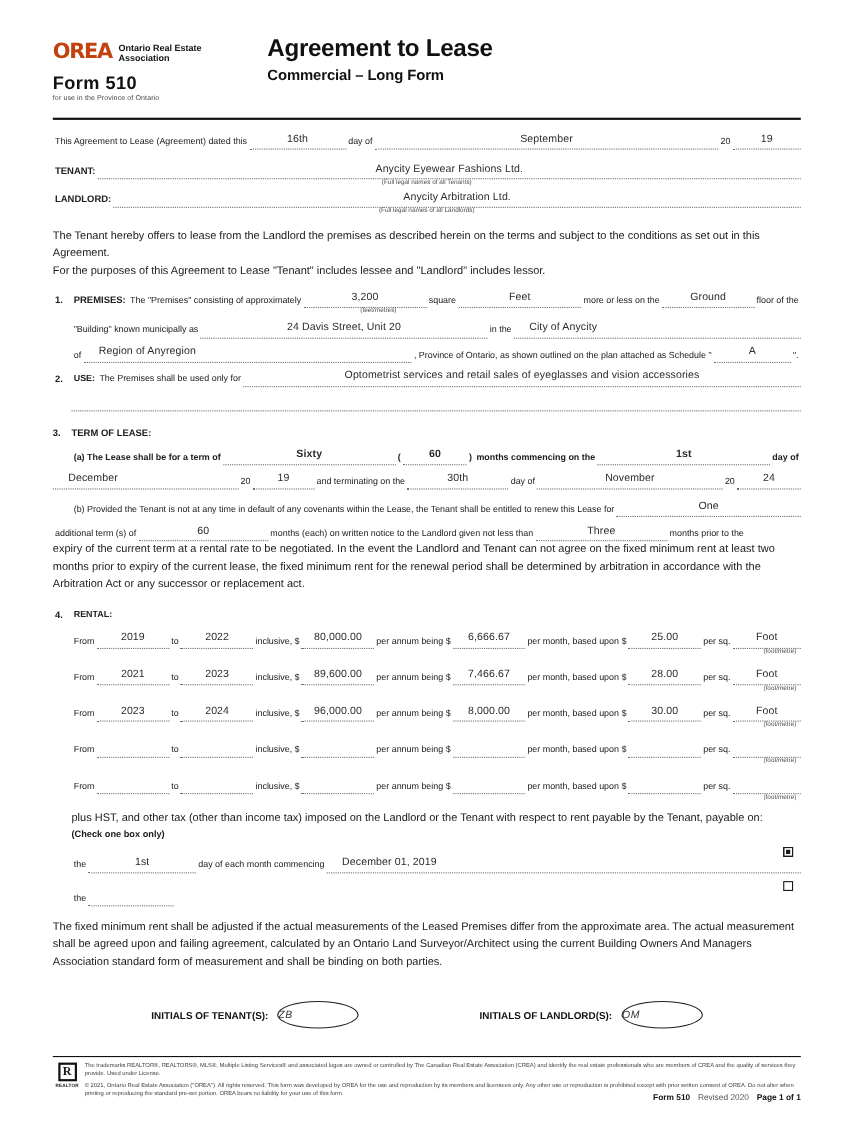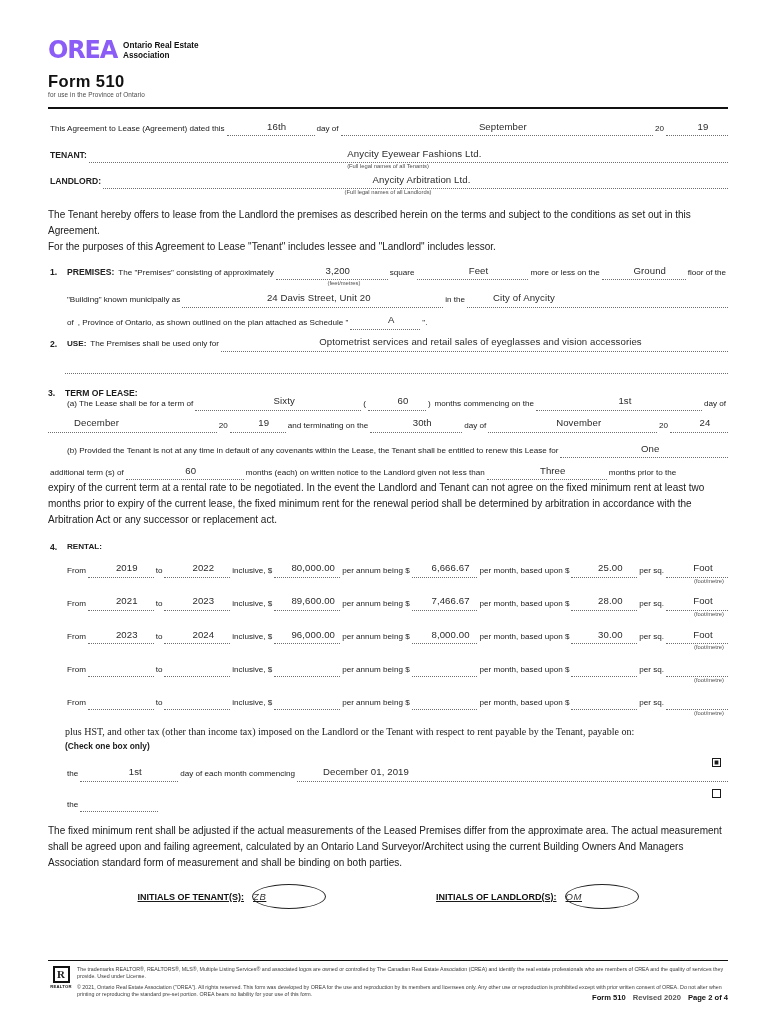--- a/index.html
+++ b/index.html
@@ -11,21 +11,21 @@
     color: #1a1a1a;
     position: relative;
     overflow: hidden;
   }
   .page { position:absolute; left:0; top:0; width:770px; height:1024px; padding: 30px 42px 0 48px; }
 
   
   .header { display:flex; align-items:flex-start; height:72px; }
   .brand { width: 175px; flex:0 0 175px; padding-top:8px; }
   .logo-row { display:flex; align-items:center; gap:6px; }
-  .orea-mark { font-size:24px; font-weight:bold; letter-spacing:-1.2px; color:#8b5cf6; font-family:"DejaVu Sans", sans-serif; line-height:1; }
+  .orea-mark { font-size:19px; font-weight:bold; letter-spacing:-1.2px; color:#c2410c; font-family:"DejaVu Sans", sans-serif; line-height:1; }
   .orea-sub { font-size:8.2px; font-weight:bold; line-height:1.12; color:#111; padding-top:1px; }
   .formno { font-size:16.5px; font-weight:bold; letter-spacing:.4px; margin-top:10px; color:#111; }
   .formno-sub { font-size:6.4px; color:#4a4a4a; margin-top:0px; letter-spacing:.1px; }
   .titles { padding-left:20px; padding-top:2px; }
   .t-main { font-size:22px; font-weight:bold; letter-spacing:-.3px; color:#111; line-height:1.05; }
   .t-sub { font-size:13.5px; font-weight:bold; letter-spacing:-.1px; color:#111; margin-top:6px; }
 
   .rule { border-top:2.2px solid #111; margin-top:5px; }
 
   
@@ -34,70 +34,74 @@
   .num { font-size:8.6px; font-weight:bold; display:inline-block; width:17px; vertical-align:top;}
   .lbl { font-size:8.6px; font-weight:bold; }
   .lblsm { font-size:8.1px; font-weight:bold; }
 
   
   .row { display:flex; align-items:flex-end; width:100%; font-size:8.1px; line-height:1.5; color:#202020; position:relative; }
   .fill { flex:1 1 auto; position:relative; border-bottom:1px dotted #6e6e6e; min-width:8px; height:13px; }
   .fill.sm { height:12px; }
   .fixed { flex:0 0 auto; white-space:nowrap; padding:0 2px 1px 2px; }
   .hand {
-    position:absolute; left:12px; right:0; bottom:1px; text-align:center;
+    position:absolute; left:0; right:0; bottom:1px; text-align:center;
     font-family:"Liberation Sans", sans-serif; font-size:9.6px; color:#2b2b2b;
     white-space:nowrap; letter-spacing:.1px;
   }
   .hand.lft { text-align:left; padding-left:14px; }
   .undercap { font-size:5.8px; color:#4d4d4d; text-align:center; margin-top:0px; }
   .indent { padding-left:17px; }
 
   
   .cbrow { display:flex; align-items:flex-end; margin-top:7px;flex-direction:column; }
   .cb { width:9px; height:9px; border:1.3px solid #1a1a1a; flex:0 0 9px; margin-right:7px; margin-bottom:1px; background:#fff; }
   .cb.on { background:#1a1a1a; box-shadow: inset 0 0 0 1.6px #fff, inset 0 0 0 3px #1a1a1a; }
 
   
-  .initials { display:flex; justify-content:center; gap:110px; margin-top:13px; align-items:center;text-decoration:underline; }
+  .initials { display:flex; justify-content:center; gap:110px; margin-top:27px; align-items:center; }
   .ini-grp { display:flex; align-items:center; gap:8px; }
   .ini-lbl { font-size:9px; font-weight:bold; color:#111; }
   .ini-oval { width:74px; height:25px; border:1.2px solid #222; border-radius:50%; display:flex; align-items:center; 
               font-size:9.5px; color:#333; font-style:italic; letter-spacing:.6px; }
 
   
   .footer { position:absolute; left:48px; right:42px; bottom:22px; }
   .frule { border-top:1.6px solid #111; margin-bottom:5px; }
   .fwrap { display:flex; align-items:flex-start; }
   .realtor-mark { flex:0 0 26px; text-align:center; }
   .rbox { width:17px; height:17px; border:2px solid #111; display:flex; align-items:center; justify-content:center;
           font-size:11px; font-weight:bold; font-family:"Liberation Serif", serif; margin:0 auto; }
   .rtxt { font-size:4.2px; font-weight:bold; letter-spacing:.2px; margin-top:1px; color:#111; }
   .ftext { flex:1 1 auto; font-size:5.3px; line-height:1.42; color:#3a3a3a; padding-left:3px; }
   .ftext p { margin:0 0 3px 0; }
   .fmeta { position:absolute; right:0; bottom:0px; font-size:7.6px; color:#111; white-space:nowrap; }
   .fmeta b { font-weight:bold; }
-  .fmeta .rev { font-weight:bold; color:#555; padding:0 7px; }
+  .fmeta .rev { font-weight:normal; color:#555; padding:0 7px; }
 </style>
 </head>
 <body>
 
 <div class="page">
 
   <div class="header">
     <div class="brand">
       <div class="logo-row">
         <span class="orea-mark">OREA</span>
         <span class="orea-sub">
           <span>Ontario Real Estate</span><br>
           <span>Association</span>
         </span>
       </div>
       <div class="formno">Form 510</div>
       <div class="formno-sub">for use in the Province of Ontario</div>
+    </div>
+    <div class="titles">
+      <div class="t-main">Agreement to Lease</div>
+      <div class="t-sub">Commercial – Long Form</div>
     </div>
   </div>
   <div class="rule"></div>
 
   <div class="row" style="margin-top:14px;">
     <span class="fixed">This Agreement to Lease (Agreement) dated this</span>
     <span class="fill" style="max-width:88px;">
       <span class="hand">16th</span>
     </span>
     <span class="fixed">day of</span>
@@ -157,20 +161,23 @@
         <span class="hand">24 Davis Street, Unit 20</span>
       </span>
       <span class="fixed">in the</span>
       <span class="fill">
         <span class="hand lft">City of Anycity</span>
       </span>
     </div>
 
     <div class="row indent" style="margin-top:9px;">
       <span class="fixed">of</span>
+      <span class="fill" style="max-width:300px;">
+        <span class="hand lft">Region of Anyregion</span>
+      </span>
       <span class="fixed">, Province of Ontario, as shown outlined on the plan attached as Schedule "</span>
       <span class="fill" style="max-width:70px;">
         <span class="hand">A</span>
       </span>
       <span class="fixed">".</span>
     </div>
   </div>
 
   <div class="sec" style="margin-top:8px;">
     <div class="row">
@@ -184,21 +191,21 @@
     <div class="row indent" style="margin-top:9px;">
       <span class="fill"></span>
     </div>
   </div>
 
   <div class="sec" style="margin-top:14px;">
     <div style="display:flex;">
       <span class="num">3.</span>
       <span class="lbl">TERM OF LEASE:</span>
     </div>
-    <div class="row indent" style="margin-top:0;">
+    <div class="row indent" style="margin-top:12px;font-weight:bold;">
       <span class="fixed">(a) The Lease shall be for a term of</span>
       <span class="fill">
         <span class="hand">Sixty</span>
       </span>
       <span class="fixed">(</span>
       <span class="fill" style="max-width:58px;">
         <span class="hand">60</span>
       </span>
       <span class="fixed">)</span>
       <span class="fixed">months commencing on the</span>
@@ -399,21 +406,21 @@
             </span>
             <span class="fixed">per sq.</span>
             <span class="fill sm" style="max-width:62px;">
               <span class="hand"></span>
             </span>
           </div>
           <div class="undercap" style="text-align:right;padding-right:4px;">(foot/metre)</div>
         </div>
       </div>
 
-    <div class="body-txt indent" style="margin-top:8px;font-family:Liberation Serif, serif;">plus HST, and other tax (other than income tax) imposed on the Landlord or the Tenant with respect to rent payable by the Tenant, payable on:</div>
+    <div class="body-txt indent" style="margin-top:8px;">plus HST, and other tax (other than income tax) imposed on the Landlord or the Tenant with respect to rent payable by the Tenant, payable on:</div>
     <div class="indent" style="font-size:8.4px;font-weight:bold;margin-top:1px;">(Check one box only)</div>
 
     <div class="cbrow indent">
       <span class="cb on"></span>
       <span class="row" style="flex:1 1 auto;">
         <span class="fixed">the</span>
         <span class="fill" style="max-width:98px;">
           <span class="hand">1st</span>
         </span>
         <span class="fixed">day of each month commencing</span>
@@ -455,16 +462,16 @@
       <div class="realtor-mark">
         <div class="rbox">R</div>
         <div class="rtxt">REALTOR</div>
       </div>
       <div class="ftext">
         <p>The trademarks REALTOR®, REALTORS®, MLS®, Multiple Listing Services® and associated logos are owned or controlled by The Canadian Real Estate Association (CREA) and identify the real estate professionals who are members of CREA and the quality of services they provide. Used under License.</p>
         <p>© 2021, Ontario Real Estate Association ("OREA"). All rights reserved. This form was developed by OREA for the use and reproduction by its members and licensees only. Any other use or reproduction is prohibited except with prior written consent of OREA. Do not alter when printing or reproducing the standard pre-set portion. OREA bears no liability for your use of this form.</p>
       </div>
     </div>
     <div class="fmeta">
-      <b>Form 510</b><span class="rev">Revised 2020</span><b>Page 2 of 4</b>
+      <b>Form 510</b><span class="rev">Revised 2020</span><b>Page 1 of 1</b>
     </div>
   </div>
 </div>
 
 </body></html>

